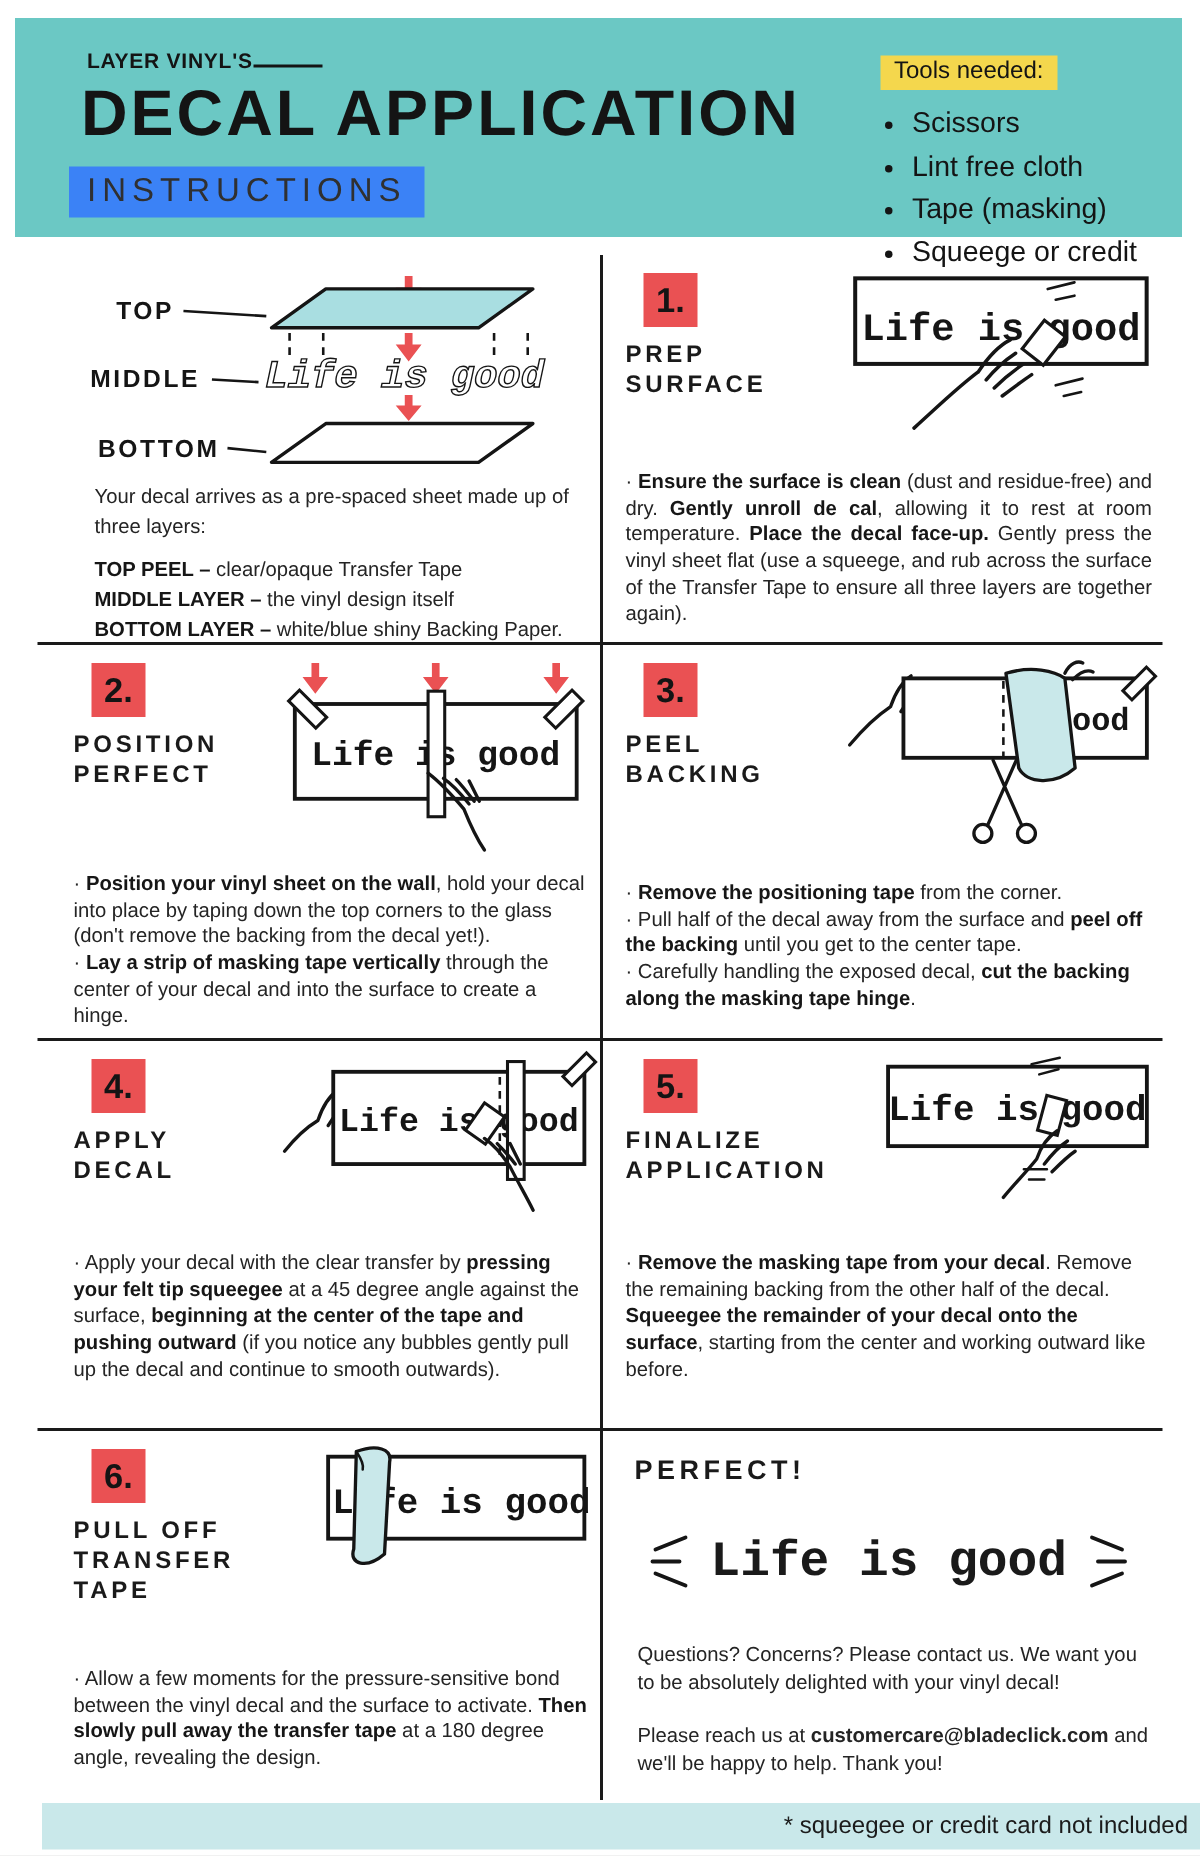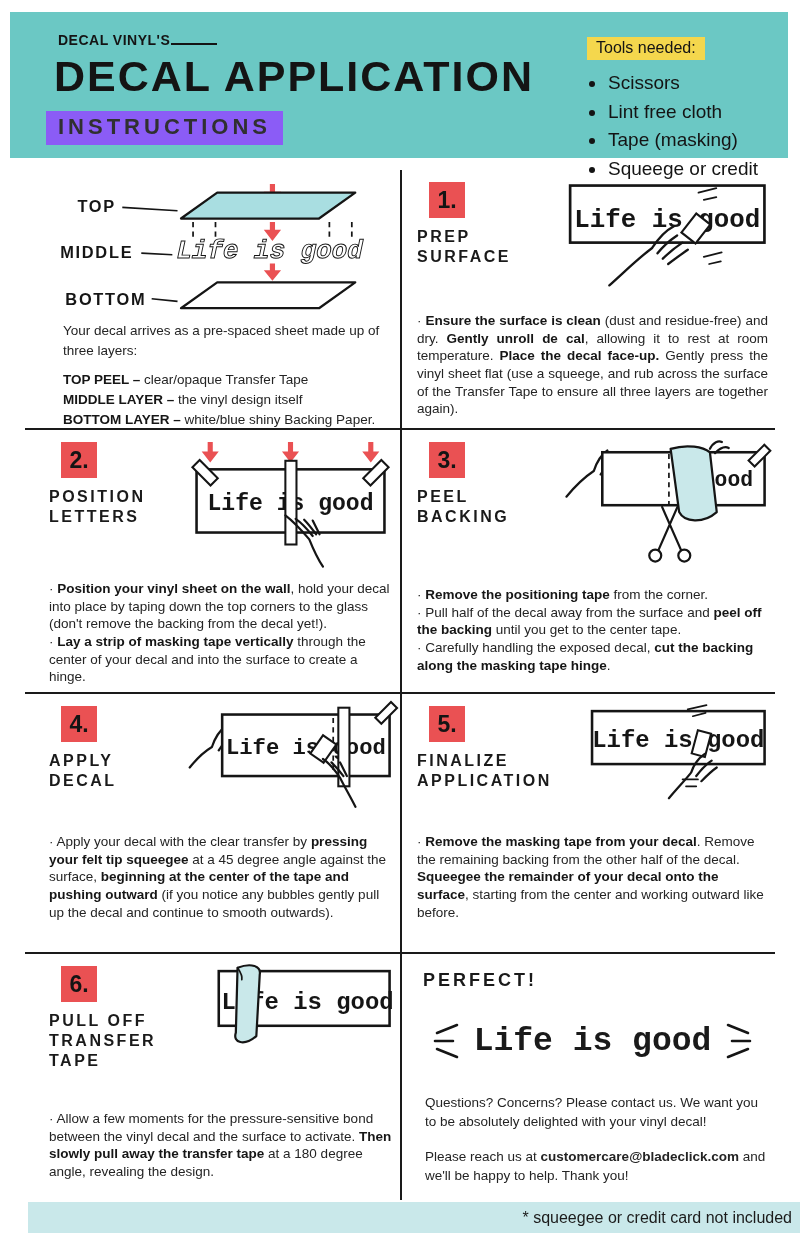--- a/index.html
+++ b/index.html
@@ -3,22 +3,22 @@
 <meta charset="utf-8">
 <style>
   html,body{margin:0;padding:0;background:#e8e8e8;}
   .page{position:relative;width:800px;height:1237px;background:#ffffff;overflow:hidden;
         font-family:"Liberation Sans",sans-serif;color:#1a1a1a;}
   
   .header{position:absolute;left:10px;top:12px;width:778px;height:146px;background:#6BC8C4;}
   .brand{position:absolute;left:48px;top:20px;font-size:14px;font-weight:bold;letter-spacing:.5px;color:#141414;}
   .brand-line{display:inline-block;width:46px;border-bottom:2px solid #141414;height:11px;margin-left:1px;}
   .title{position:absolute;left:44px;top:40px;font-size:43px;font-weight:bold;letter-spacing:2px;color:#141414;white-space:nowrap;}
-  .instructions{position:absolute;left:36px;top:99px;background:#8b5cf6;color:#303030;font-size:22px;
-                letter-spacing:4px;padding:3px 12px 5px;font-weight:700;}
+  .instructions{position:absolute;left:36px;top:99px;background:#3b82f6;color:#303030;font-size:22px;
+                letter-spacing:4px;padding:3px 12px 5px;font-weight:400;}
   .tools{position:absolute;left:577px;top:25px;width:195px;}
   .tools-h{display:inline-block;background:#F4D74D;font-size:16px;padding:2px 9px 3px;color:#141414;}
   .tools ul{margin:9px 0 0 20px;padding:0;font-size:19px;line-height:1.5;color:#141414;}
   .tools li{padding-left:1px;}
   
   .grid{position:absolute;left:25px;top:170px;width:750px;display:grid;
         grid-template-columns:375px 375px;grid-template-rows:258px 264px 260px 248px;}
   .cell{box-sizing:border-box;overflow:hidden;padding:12px 7px 0 24px;position:relative;}
   .cell.r{border-left:2px solid #1a1a1a;padding-left:15px;}
   .cell.bt{border-top:2px solid #1a1a1a;}
@@ -69,21 +69,21 @@
   .red{fill:#EA5153;}
   .dlabel{font-family:"Liberation Sans",sans-serif;font-weight:bold;font-size:19px;letter-spacing:2px;fill:#151515;}
   .dline{stroke:#151515;stroke-width:2;}
 </style>
 </head>
 <body>
 
 <div class="page">
 
   <div class="header">
-    <div class="brand"><span>DECAL VINYL'S</span><span class="brand-line"></span></div>
+    <div class="brand"><span>LAYER VINYL'S</span><span class="brand-line"></span></div>
     <div class="title">DECAL APPLICATION</div>
     <div class="instructions">INSTRUCTIONS</div>
     <div class="tools">
       <span class="tools-h">Tools needed:</span>
       <ul>
         <li>Scissors</li>
         <li>Lint free cloth</li>
         <li>Tape (masking)</li>
         <li>Squeege or credit card*</li>
       </ul>
@@ -136,21 +136,21 @@
           </svg>
         </div>
       </div>
       <p class="body just"><span>· </span><b>Ensure the surface is clean</b><span> (dust and residue-free) and dry. </span><b>Gently unroll de cal</b><span>, allowing it to rest at room temperature. </span><b>Place the decal face-up.</b><span> Gently press the vinyl sheet flat (use a squeege, and rub across the surface of the Transfer Tape to ensure all three layers are together again).</span></p>
     </div>
 
     <div class="cell bt s2">
       <div class="step-top">
         <div class="badge">2.</div>
         <h2 class="step-title">POSITION
-LETTERS</h2>
+PERFECT</h2>
         <div class="ill">
           <svg viewBox="0 0 240 148">
             <path class="red" d="M23,0 h6 v11 h7 l-10,13 l-10,-13 h7 z"></path>
             <path class="red" d="M117,0 h6 v11 h7 l-10,13 l-10,-13 h7 z"></path>
             <path class="red" d="M211,0 h6 v11 h7 l-10,13 l-10,-13 h7 z"></path>
             <rect class="box" x="10" y="32" width="220" height="74"></rect>
             <g transform="translate(20,36) rotate(-45)">
                 <rect class="box2" x="-6" y="-15" width="12" height="30"></rect>
               </g>
             <g transform="translate(220,36) rotate(45)">

